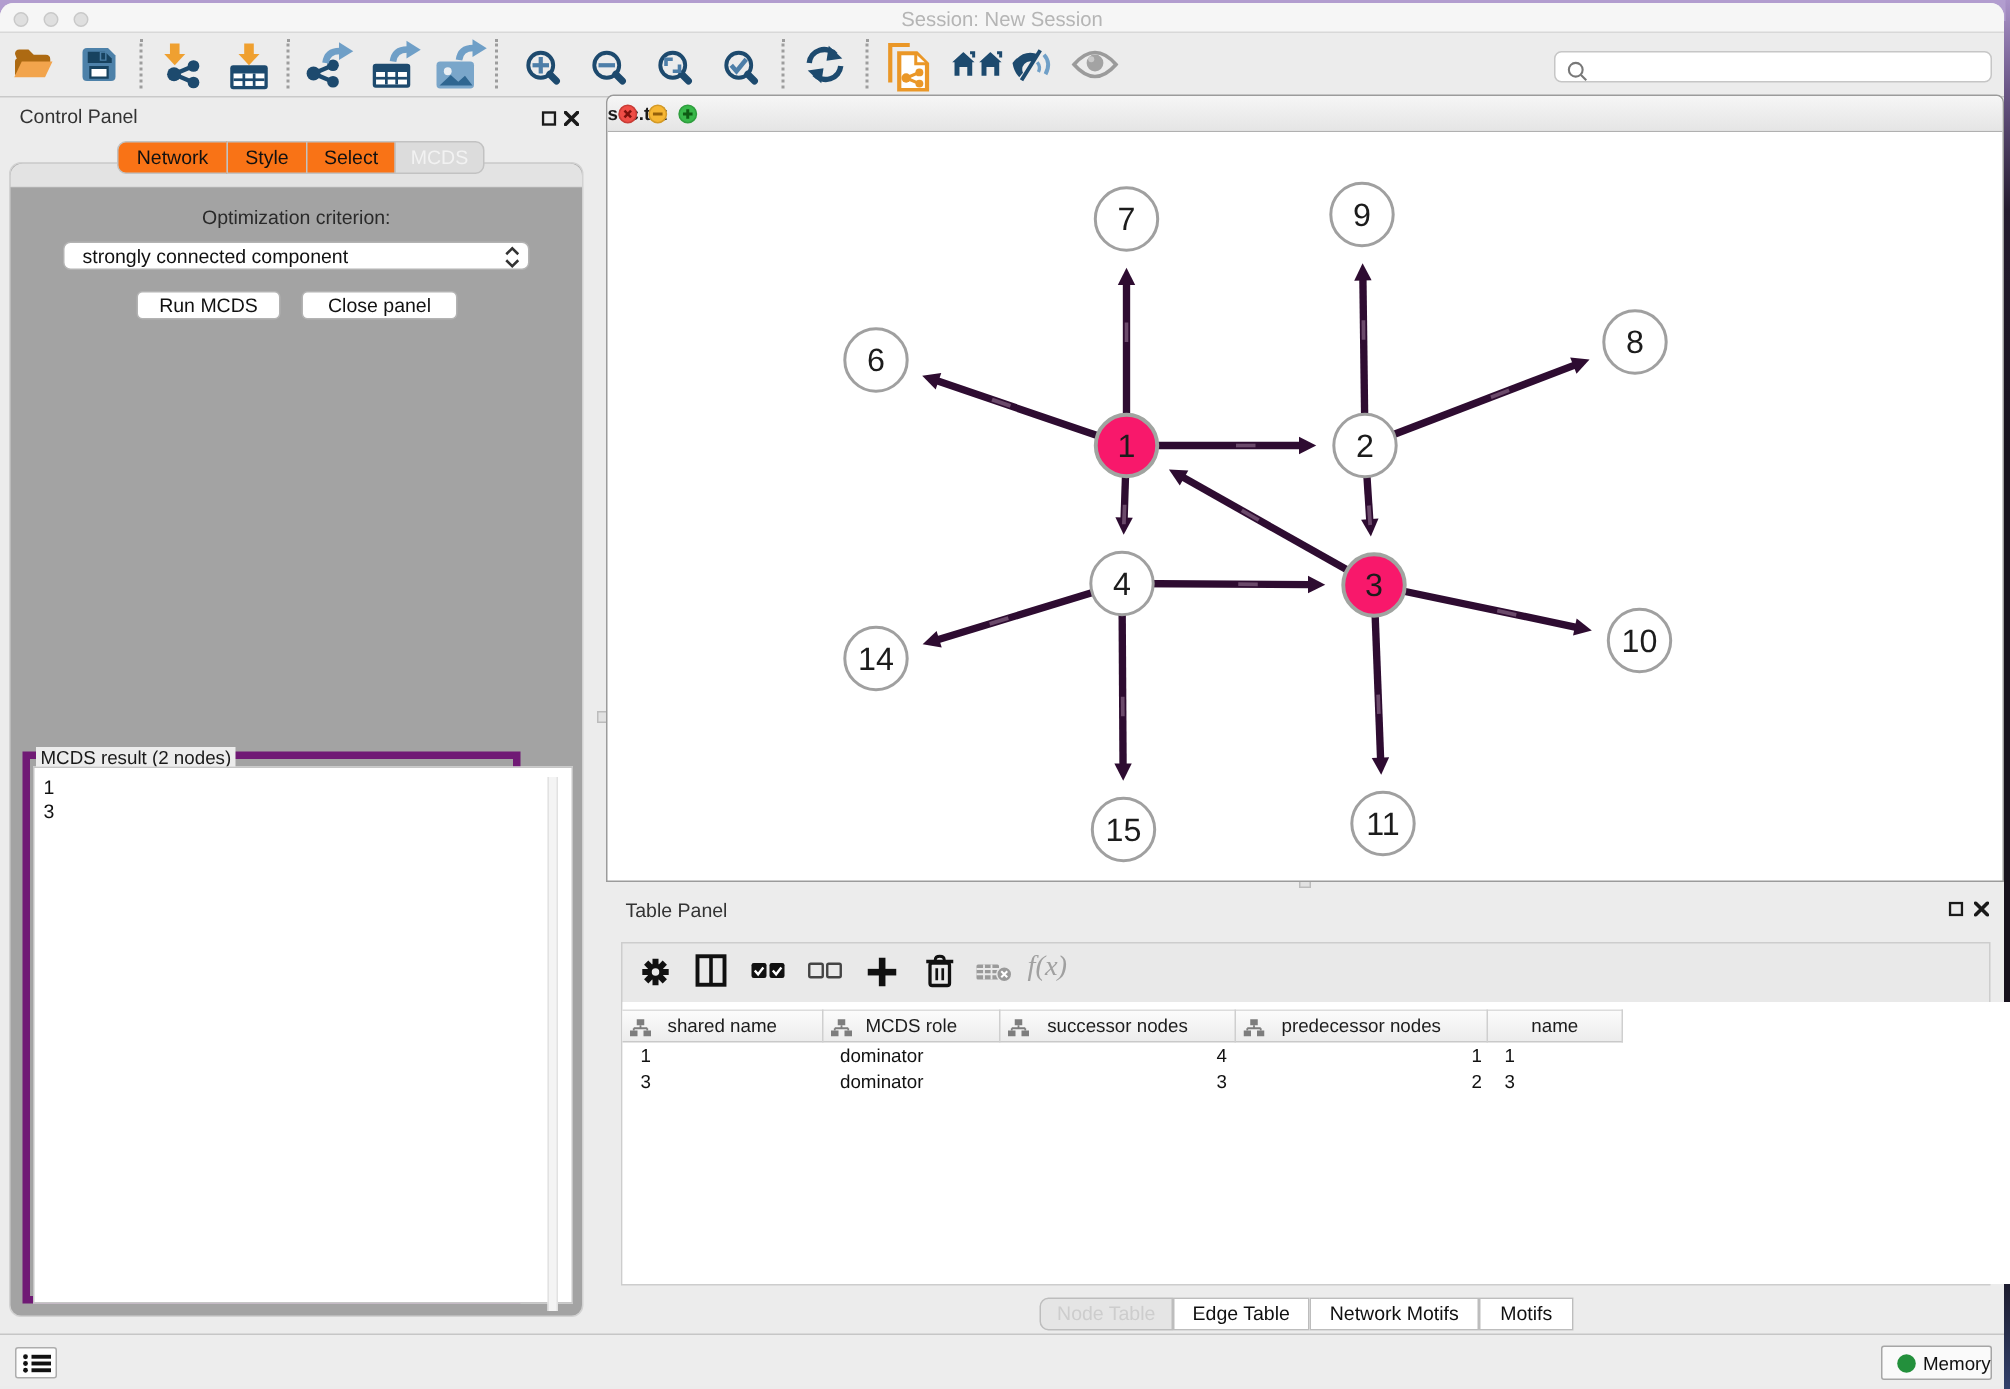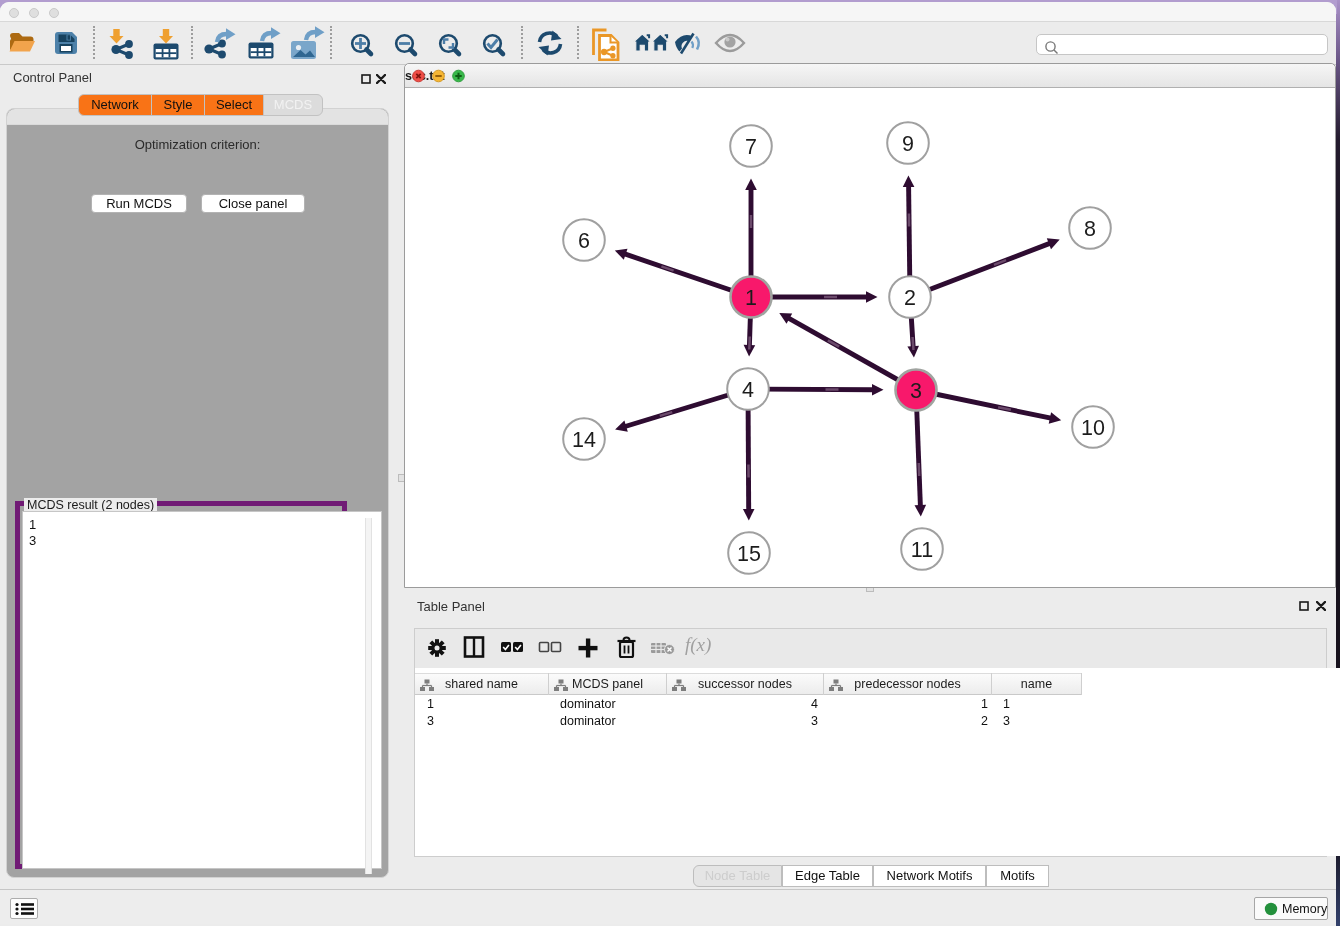--- a/index.html
+++ b/index.html
@@ -43,20 +43,21 @@
 #listbtn { position:absolute; left:10px; top:898px; width:28px; height:21px; background:#fdfdfd; border:1px solid #adadad; border-radius:2px; }
 #membtn { position:absolute; left:1254px; top:897px; width:74px; height:23px; background:#fafafa; border:1px solid #a6a6a6; border-radius:2px; font-size:12.5px; color:#111; }
 </style></head><body>
 <div id="bgright"></div>
 <div id="bgtop"></div>
 <div id="app">
   <div id="titlebar">
     <div class="graydot" style="left:9px"></div>
     <div class="graydot" style="left:29px"></div>
     <div class="graydot" style="left:49px"></div>
+    <div id="apptitle">Session: New Session</div>
   </div>
   <div id="toolbar"></div>
 </div>
 
 <svg style="position:absolute;left:8px;top:30px" width="30" height="26" viewBox="0 0 30 26">
     <path d="M2 6 q0 -3 3 -3 h6 l3.5 3.5 h8 q3 0 3 3 v3 h-21 z" fill="#ad6a12"></path>
     <path d="M2 20 v-9 q0-2 2-2 h19 v2 z" fill="#ad6a12"></path>
     <path d="M6.5 11 h20.5 l-5 10.5 h-20.5 z" fill="#f2a44c"></path>
   </svg>
 <svg style="position:absolute;left:54px;top:31px" width="24" height="24" viewBox="0 0 24 24">
@@ -180,20 +181,25 @@
 <div id="cptitle">Control Panel</div>
 <svg style="position:absolute;left:361px;top:74px" width="10" height="10" viewBox="0 0 10 10">
     <rect x="1" y="1" width="8" height="8" fill="none" stroke="#1a1a1a" stroke-width="1.6"></rect>
   </svg>
 <svg style="position:absolute;left:376px;top:74px" width="10" height="10" viewBox="0 0 10 10">
     <path d="M1 1 L9 9 M9 1 L1 9" stroke="#1a1a1a" stroke-width="2.4" stroke-linecap="round"></path>
   </svg>
 <div id="tabpane">
     <div class="band"></div>
   <div id="optlabel">Optimization criterion:</div>
+  <div id="dropdown">strongly connected component
+    <svg width="11" height="15" style="position:absolute;right:5px;top:2px">
+        <path d="M1.5 5.5 L5.5 1.5 L9.5 5.5 M1.5 9.5 L5.5 13.5 L9.5 9.5" fill="none" stroke="#333" stroke-width="1.7"></path>
+      </svg>
+  </div>
   <div class="btn" style="left:84px;width:96px">Run MCDS</div>
   <div class="btn" style="left:194px;width:104px">Close panel</div>
   <div id="groupbox">
       <div id="legend">MCDS result (2 nodes)</div>
     <div id="resultarea">1<br>3<div id="scrolltrack"></div></div>
   </div>
 </div>
 <div class="tab" style="left:78px;width:74px;border-radius:6px 0 0 6px">Network</div>
 <div class="tab" style="left:151px;width:54px">Style</div>
 <div class="tab" style="left:204px;width:60px">Select</div>
@@ -335,21 +341,21 @@
     <circle cx="19.5" cy="8.5" r="5" fill="#9a9a9a" stroke="#e9e9e9" stroke-width="1"></circle>
     <path d="M17.5 6.5 l4 4 m0 -4 l-4 4" stroke="#fff" stroke-width="1.4"></path>
   </svg>
 <div style="position:absolute;left:685px;top:634px;font:italic 19px &quot;Liberation Serif&quot;,serif;color:#a0a0a0">f(x)</div>
 <div id="tptable">
   <div id="thead" style="left:0;width:667px"></div>
   <div class="hcell" style="left:0;width:134px">
       <span>shared name</span>
     </div>
   <div class="hcell" style="left:134px;width:118px">
-      <span>MCDS panel</span>
+      <span>MCDS role</span>
     </div>
   <div class="hcell" style="left:252px;width:157px">
       <span>successor nodes</span>
     </div>
   <div class="hcell" style="left:409px;width:168px">
       <span>predecessor nodes</span>
     </div>
   <div class="hcell" style="left:577px;width:90px">
       <span>name</span>
     </div>

